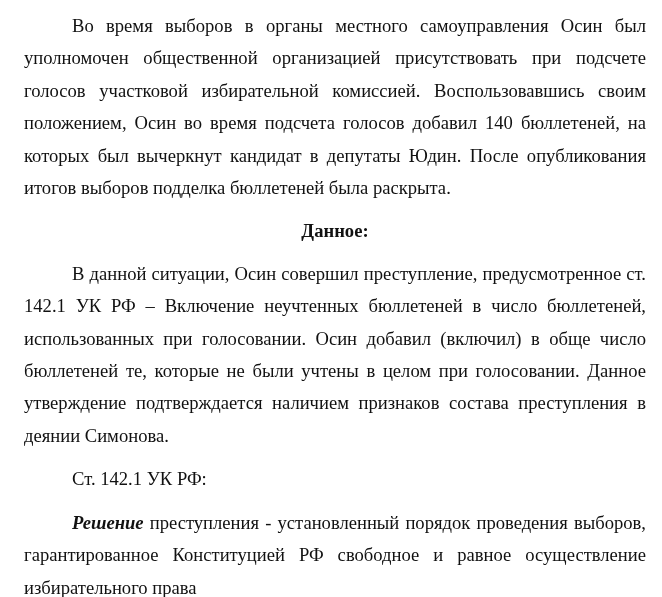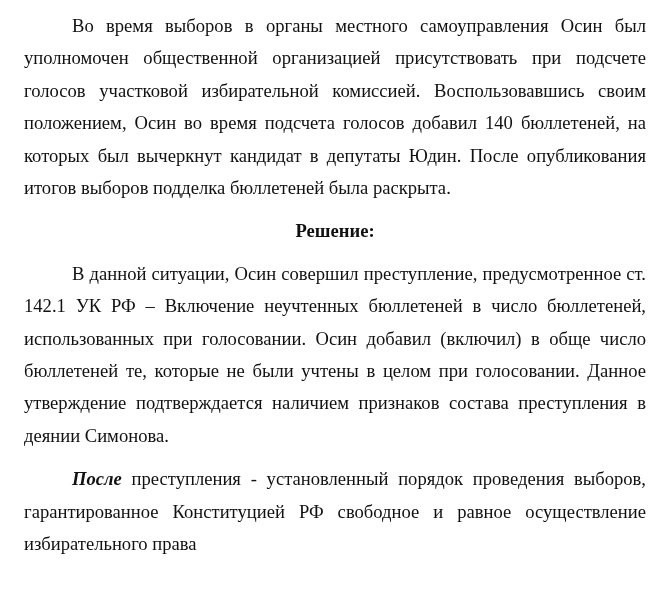--- a/index.html
+++ b/index.html
@@ -43,19 +43,20 @@
       font-weight: bold;
       font-style: italic;
     }
   </style>
 </head>
 <body>
 
 <div class="page">
   <p class="gap-after">Во время выборов в органы местного самоуправления Осин был уполномочен общественной организацией присутствовать при подсчете голосов участковой избирательной комиссией. Воспользовавшись своим положением, Осин во время подсчета голосов добавил 140 бюллетеней, на которых был вычеркнут кандидат в депутаты Юдин. После опубликования итогов выборов подделка бюллетеней была раскрыта.</p>
 
-  <p class="heading">Решение:</p>
+  <p class="heading">Данное:</p>
 
   <p class="gap-after">В данной ситуации, Осин совершил преступление, предусмотренное ст. 142.1 УК РФ – Включение неучтенных бюллетеней в число бюллетеней, использованных при голосовании. Осин добавил (включил) в обще число бюллетеней те, которые не были учтены в целом при голосовании. Данное утверждение подтверждается наличием признаков состава преступления в деянии Симонова.</p>
 
+  <p class="article-ref">Ст. 142.1 УК РФ:</p>
 
-  <p><span class="term">После</span><span> преступления - установленный порядок проведения выборов, гарантированное Конституцией РФ свободное и равное осуществление избирательного права</span></p>
+  <p><span class="term">Решение</span><span> преступления - установленный порядок проведения выборов, гарантированное Конституцией РФ свободное и равное осуществление избирательного права</span></p>
 </div>
 
 </body></html>

